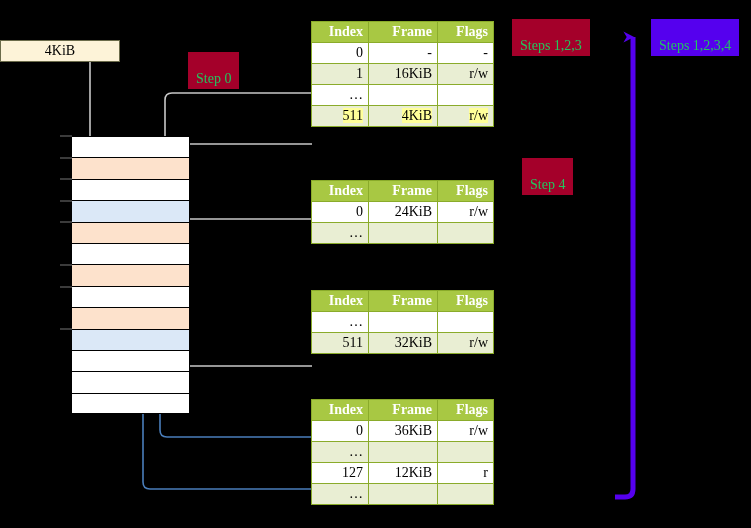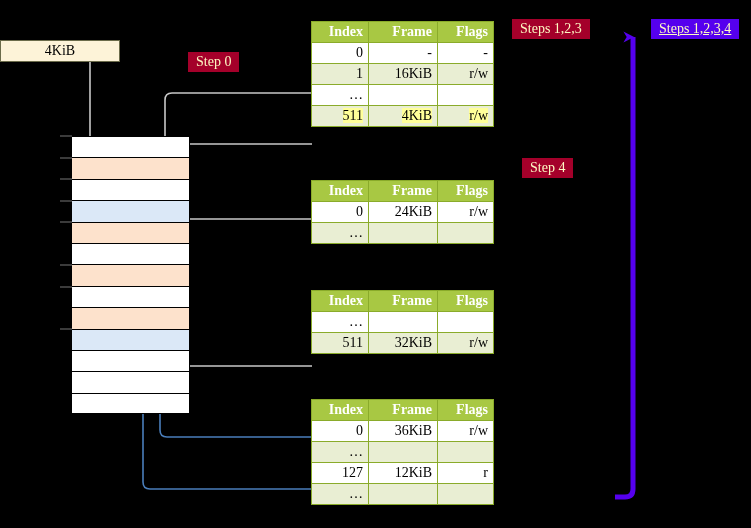--- a/index.html
+++ b/index.html
@@ -7,21 +7,21 @@
        font-family:"Liberation Serif","DejaVu Serif",serif;}
   .layer{position:absolute;left:0;top:0;width:751px;height:528px;}
   svg.layer{pointer-events:none;}
 
   
   .memblock{position:absolute;box-sizing:border-box;border:1px solid #6b6b4a;
             background:#fdf3d8;color:#000;font-size:14px;display:flex;
             align-items:center;justify-content:center;}
 
   
-  .badge{position:absolute;color:#fef9c3;font-size:14px;padding:2px 8px 3px 8px;
+  .badge{position:absolute;color:#22c55e;font-size:14px;padding:19px 8px 3px 8px;
          line-height:1.1;white-space:nowrap;}
   .badge.red{background:#a4002a;}
   .badge.violet{background:#5500ee;}
 
   
   .ptable{position:absolute;border-collapse:collapse;background:#fff;
           font-size:14px;color:#000;}
   .ptable td,.ptable th{border:1px solid #8aab2a;padding:2px 5px;
           text-align:right;height:17px;box-sizing:border-box;}
   .ptable th{background:#a8c843;color:#fff;font-weight:bold;font-size:14px;}
@@ -107,21 +107,21 @@
 <div class="memblock" style="left:0px;top:40px;width:120px;height:22px;">
   <span>4KiB</span>
 </div>
 
 <div class="badge red" style="left:188px;top:52px;">
   <span>Step 0</span>
 </div>
 <div class="badge red" style="left:512px;top:19px;">
   <span>Steps 1,2,3</span>
 </div>
-<div class="badge violet" style="left:651px;top:19px;text-decoration:underline;">
+<div class="badge violet" style="left:651px;top:19px;">
   <span>Steps 1,2,3,4</span>
 </div>
 <div class="badge red" style="left:522px;top:158px;">
   <span>Step 4</span>
 </div>
 
 <table class="ptable" style="left:311px;top:21px;">
     <tbody>
       <tr>
         <th class="c0">Index</th>

